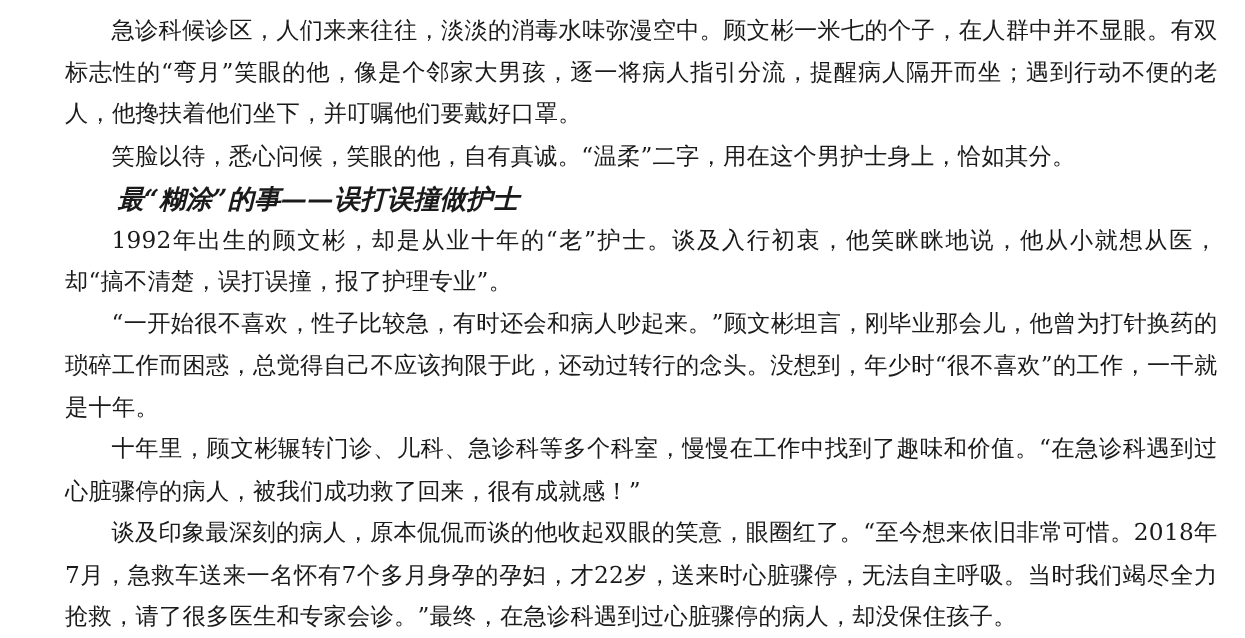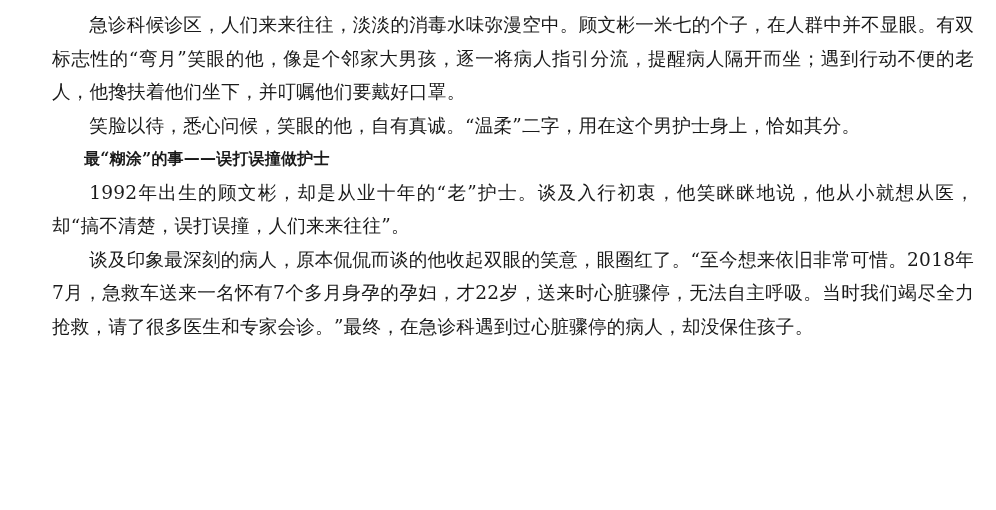--- a/index.html
+++ b/index.html
@@ -24,38 +24,41 @@
   .para {
     font-size: 18.6px;
     line-height: 33.5px;
     text-align: justify;
     text-justify: inter-ideograph;
     margin: 0 0 0 0;
     letter-spacing: 0.2px;
     text-indent: 2em;
   }
   .heading {
-    font-size: 16px;
+    font-size: 21px;
     line-height: 33.5px;
     font-weight: bold;
     text-indent: 2em;
     margin: 0;
     letter-spacing: 0.2px;
+    font-style: italic;
   }
 </style>
 </head>
 <body>
 
 <div class="page">
 
   <p class="para">急诊科候诊区，人们来来往往，淡淡的消毒水味弥漫空中。顾文彬一米七的个子，在人群中并不显眼。有双标志性的“弯月”笑眼的他，像是个邻家大男孩，逐一将病人指引分流，提醒病人隔开而坐；遇到行动不便的老人，他搀扶着他们坐下，并叮嘱他们要戴好口罩。</p>
 
   <p class="para">笑脸以待，悉心问候，笑眼的他，自有真诚。“温柔”二字，用在这个男护士身上，恰如其分。</p>
 
   <p class="heading">最“糊涂”的事——误打误撞做护士</p>
 
-  <p class="para">1992年出生的顾文彬，却是从业十年的“老”护士。谈及入行初衷，他笑眯眯地说，他从小就想从医，却“搞不清楚，误打误撞，人们来来往往”。</p>
+  <p class="para">1992年出生的顾文彬，却是从业十年的“老”护士。谈及入行初衷，他笑眯眯地说，他从小就想从医，却“搞不清楚，误打误撞，报了护理专业”。</p>
 
+  <p class="para">“一开始很不喜欢，性子比较急，有时还会和病人吵起来。”顾文彬坦言，刚毕业那会儿，他曾为打针换药的琐碎工作而困惑，总觉得自己不应该拘限于此，还动过转行的念头。没想到，年少时“很不喜欢”的工作，一干就是十年。</p>
 
+  <p class="para">十年里，顾文彬辗转门诊、儿科、急诊科等多个科室，慢慢在工作中找到了趣味和价值。“在急诊科遇到过心脏骤停的病人，被我们成功救了回来，很有成就感！”</p>
 
   <p class="para">谈及印象最深刻的病人，原本侃侃而谈的他收起双眼的笑意，眼圈红了。“至今想来依旧非常可惜。2018年7月，急救车送来一名怀有7个多月身孕的孕妇，才22岁，送来时心脏骤停，无法自主呼吸。当时我们竭尽全力抢救，请了很多医生和专家会诊。”最终，在急诊科遇到过心脏骤停的病人，却没保住孩子。</p>
 
 </div>
 
 </body></html>

